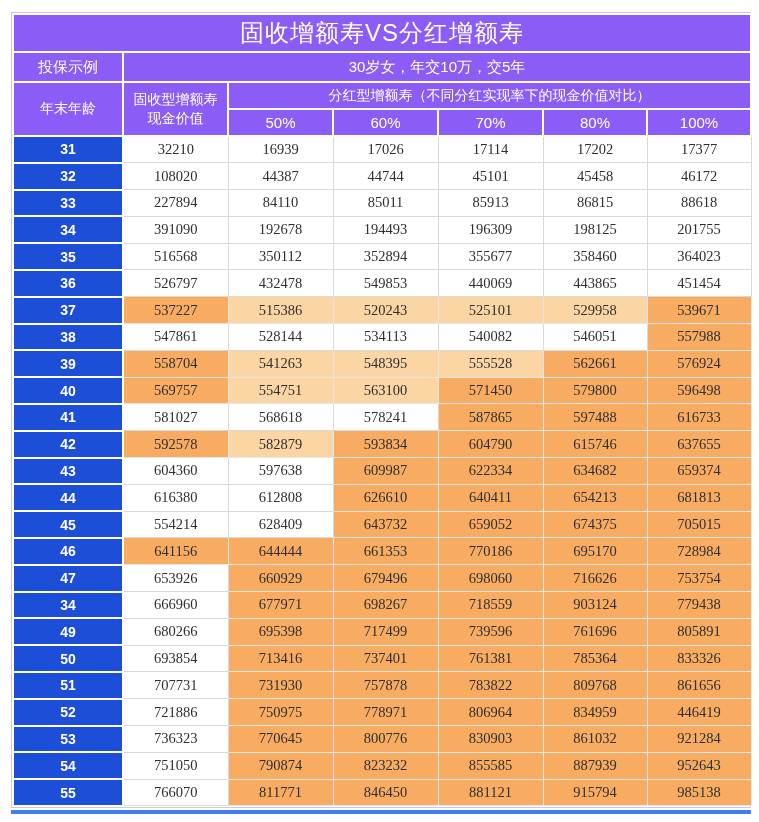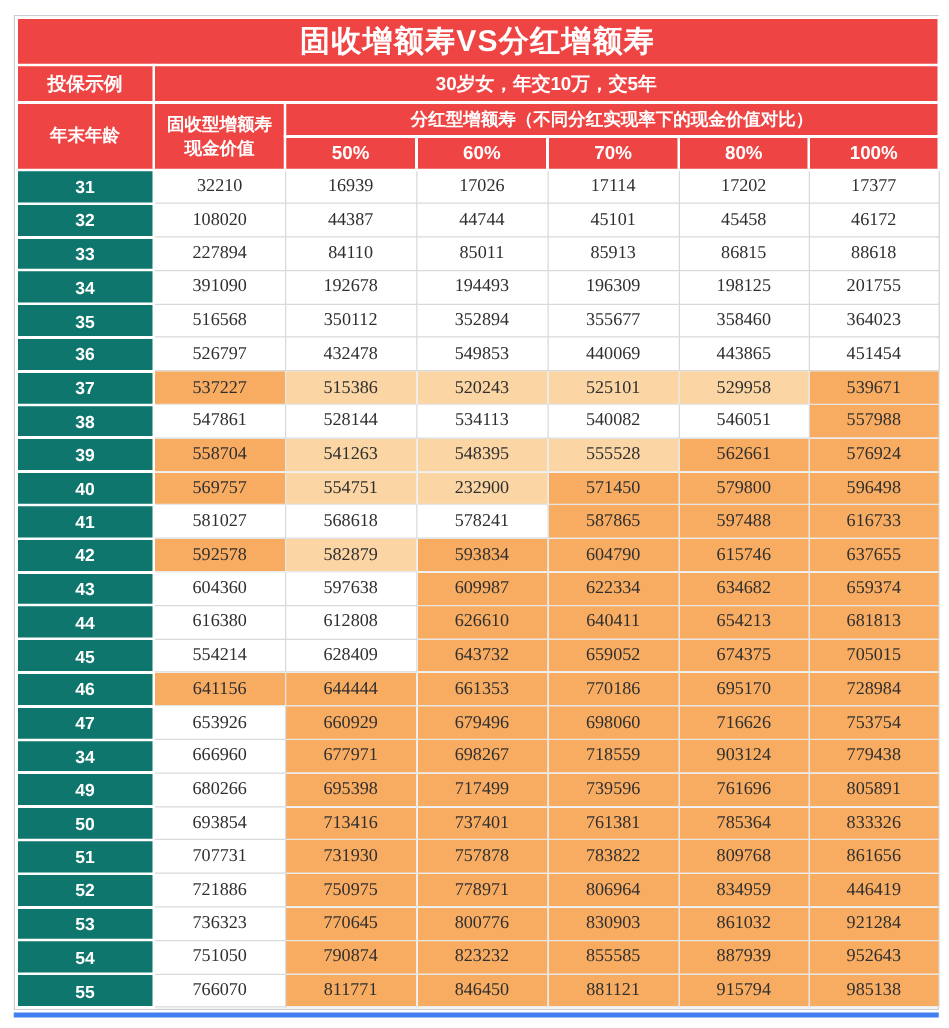--- a/index.html
+++ b/index.html
@@ -26,38 +26,38 @@
   }
   table.cmp th, table.cmp td {
     padding: 0;
     text-align: center;
     vertical-align: middle;
     overflow: hidden;
     white-space: nowrap;
   }
   
   .blue {
-    background: #ef4444;
+    background: #8b5cf6;
     color: #ffffff;
-    font-weight: bold;
+    font-weight: normal;
     border: 2px solid #ffffff;
   }
   .title-cell {
     height: 36px;
     font-size: 24px;
     letter-spacing: 1px;
   }
   .example-row th { height: 28px; font-size: 15px; }
   .hdr-top th { font-size: 14px; }
   .hdr-group { height: 25px; }
   .hdr-span2 { font-size: 14px; line-height: 1.35; }
   .rate-row th { height: 25px; font-size: 15px; }
   
   td.age {
-    background: #0f766e;
+    background: #1d4ed8;
     color: #ffffff;
     font-weight: bold;
     font-size: 14px;
     border: 2px solid #ffffff;
   }
   td.val {
     background: #ffffff;
     color: #2f2f2f;
     font-family: "Liberation Serif", serif;
     font-size: 14.5px;
@@ -191,21 +191,21 @@
             <td class="val hl-light">541263</td>
             <td class="val hl-light">548395</td>
             <td class="val hl-light">555528</td>
             <td class="val hl-dark">562661</td>
             <td class="val hl-dark">576924</td>
           </tr>
           <tr>
             <td class="age">40</td>
             <td class="val hl-dark">569757</td>
             <td class="val hl-light">554751</td>
-            <td class="val hl-light">232900</td>
+            <td class="val hl-light">563100</td>
             <td class="val hl-dark">571450</td>
             <td class="val hl-dark">579800</td>
             <td class="val hl-dark">596498</td>
           </tr>
           <tr>
             <td class="age">41</td>
             <td class="val">581027</td>
             <td class="val">568618</td>
             <td class="val">578241</td>
             <td class="val hl-dark">587865</td>

